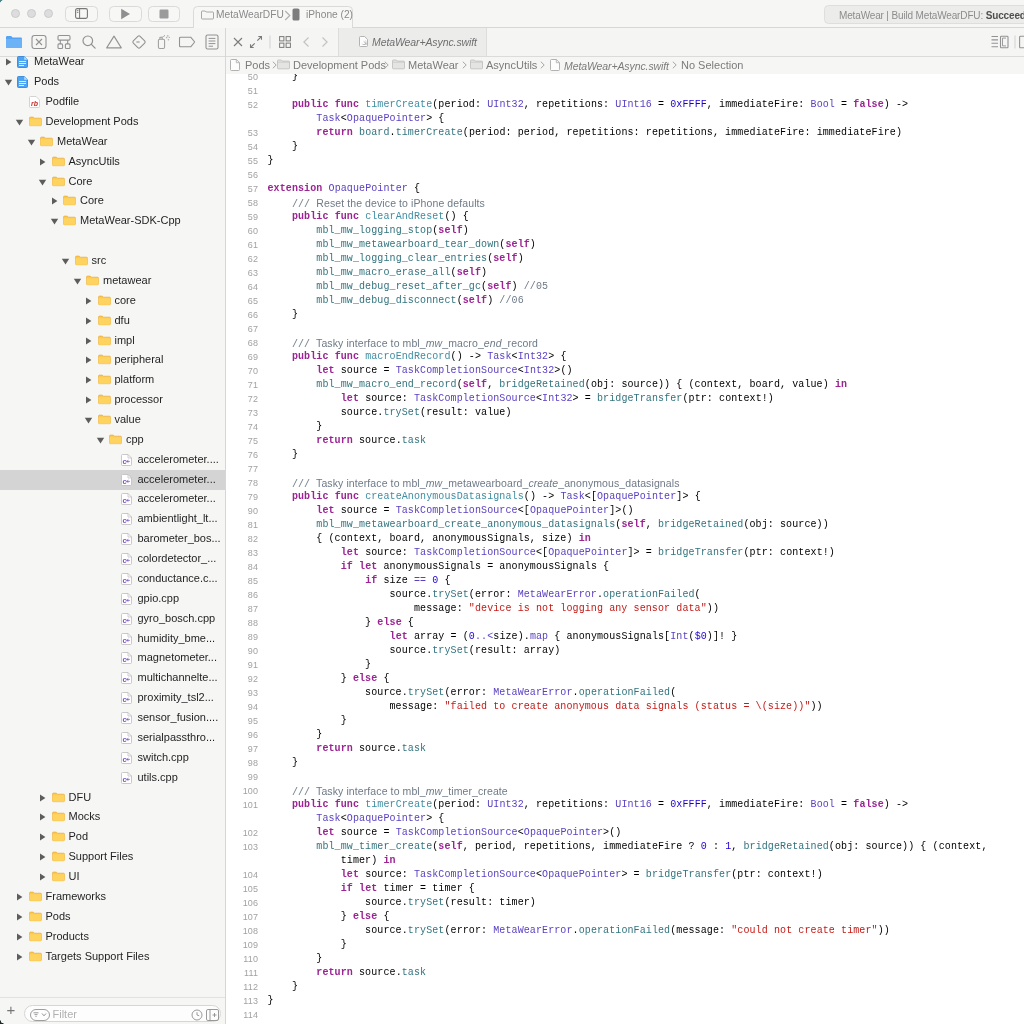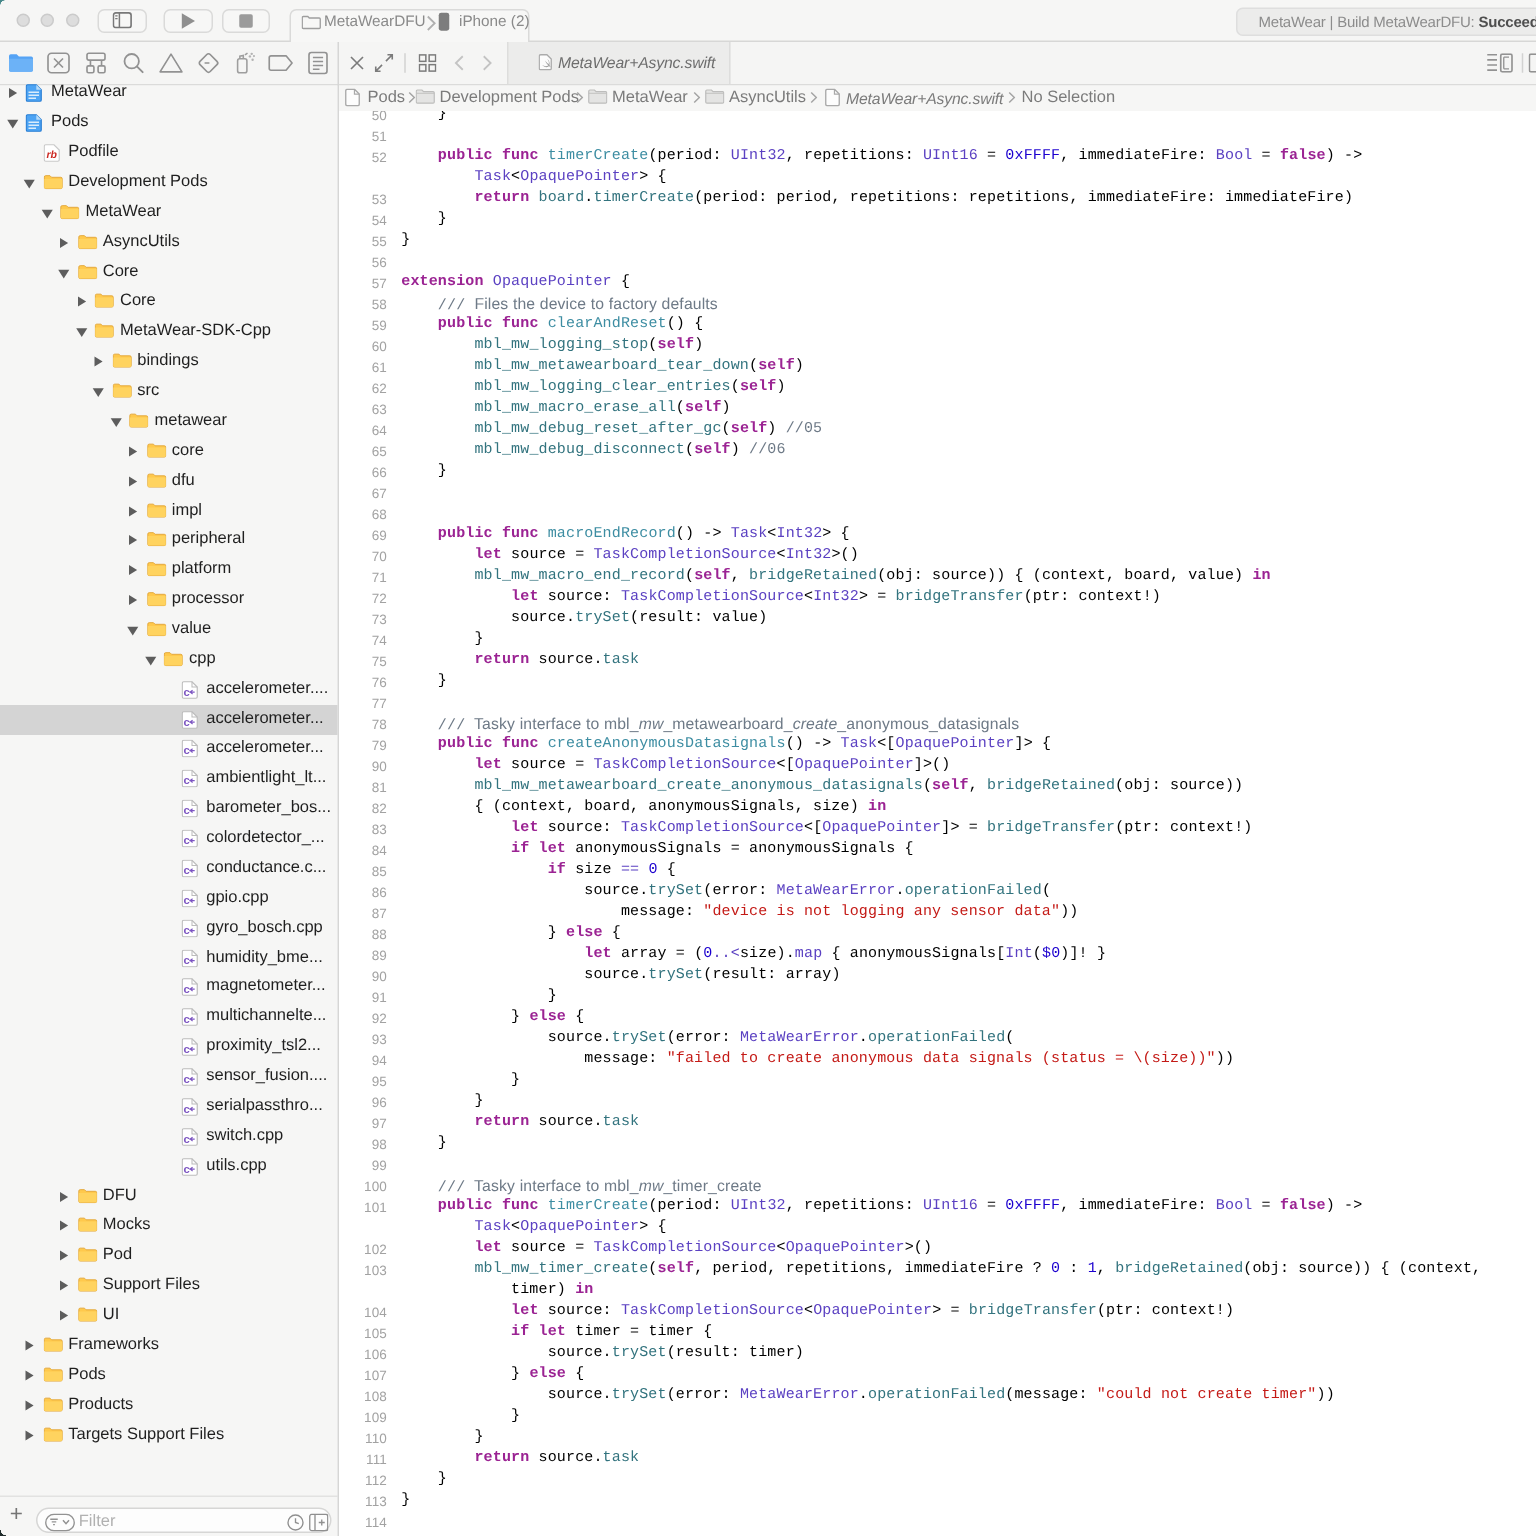--- a/index.html
+++ b/index.html
@@ -326,34 +326,20 @@
           </svg>
         </span>
         <span class="tic" style="left:63.0px">
           <svg width="13" height="11" viewBox="0 0 14 12">
             <path d="M0.5 2.2 Q0.5 1.2 1.5 1.2 L4.6 1.2 L5.8 2.4 L12.5 2.4 Q13.5 2.4 13.5 3.4 L13.5 9.6 Q13.5 10.6 12.5 10.6 L1.5 10.6 Q0.5 10.6 0.5 9.6 Z" fill="#ffc94c" stroke="#e3a83c" stroke-width="0.7"></path>
             <path d="M0.5 3.6 L13.5 3.6 L13.5 9.6 Q13.5 10.6 12.5 10.6 L1.5 10.6 Q0.5 10.6 0.5 9.6 Z" fill="#ffd35f"></path>
           </svg>
         </span>
         <span class="tlb" style="left:80.0px">MetaWear-SDK-Cpp</span>
       </div>
-<div class="trow" style="top:174.1px">
-        <span class="arr" style="left:62.0px">
-          <svg width="7" height="8" viewBox="0 0 7 8">
-            <path d="M1 0.6 L6.4 4 L1 7.4 Z" fill="#5d5d5d"></path>
-          </svg>
-        </span>
-        <span class="tic" style="left:74.5px">
-          <svg width="13" height="11" viewBox="0 0 14 12">
-            <path d="M0.5 2.2 Q0.5 1.2 1.5 1.2 L4.6 1.2 L5.8 2.4 L12.5 2.4 Q13.5 2.4 13.5 3.4 L13.5 9.6 Q13.5 10.6 12.5 10.6 L1.5 10.6 Q0.5 10.6 0.5 9.6 Z" fill="#ffc94c" stroke="#e3a83c" stroke-width="0.7"></path>
-            <path d="M0.5 3.6 L13.5 3.6 L13.5 9.6 Q13.5 10.6 12.5 10.6 L1.5 10.6 Q0.5 10.6 0.5 9.6 Z" fill="#ffd35f"></path>
-          </svg>
-        </span>
-        <span class="tlb" style="left:91.5px">bindings</span>
-      </div>
 <div class="trow" style="top:194.0px">
         <span class="arrd" style="left:61.0px">
           <svg width="9" height="7" viewBox="0 0 9 7">
             <path d="M0.8 0.8 L8.2 0.8 L4.5 6.6 Z" fill="#5d5d5d"></path>
           </svg>
         </span>
         <span class="tic" style="left:74.5px">
           <svg width="13" height="11" viewBox="0 0 14 12">
             <path d="M0.5 2.2 Q0.5 1.2 1.5 1.2 L4.6 1.2 L5.8 2.4 L12.5 2.4 Q13.5 2.4 13.5 3.4 L13.5 9.6 Q13.5 10.6 12.5 10.6 L1.5 10.6 Q0.5 10.6 0.5 9.6 Z" fill="#ffc94c" stroke="#e3a83c" stroke-width="0.7"></path>
             <path d="M0.5 3.6 L13.5 3.6 L13.5 9.6 Q13.5 10.6 12.5 10.6 L1.5 10.6 Q0.5 10.6 0.5 9.6 Z" fill="#ffd35f"></path>
@@ -891,31 +877,31 @@
 <div id="code">
 <div class="row"><span class="ln">50</span><span class="cd">    }</span></div>
 <div class="row"><span class="ln">51</span><span class="cd"></span></div>
 <div class="row"><span class="ln">52</span><span class="cd">    <b class="k">public</b> <b class="k">func</b> <span class="g">timerCreate</span>(period: <span class="t">UInt32</span>, repetitions: <span class="t">UInt16</span> = <span class="n">0xFFFF</span>, immediateFire: <span class="t">Bool</span> = <b class="k">false</b>) -&gt;</span></div>
 <div class="row"><span class="ln"></span><span class="cd">        <span class="t">Task</span>&lt;<span class="t">OpaquePointer</span>&gt; {</span></div>
 <div class="row"><span class="ln">53</span><span class="cd">        <b class="k">return</b> <span class="f">board</span>.<span class="f">timerCreate</span>(period: period, repetitions: repetitions, immediateFire: immediateFire)</span></div>
 <div class="row"><span class="ln">54</span><span class="cd">    }</span></div>
 <div class="row"><span class="ln">55</span><span class="cd">}</span></div>
 <div class="row"><span class="ln">56</span><span class="cd"></span></div>
 <div class="row"><span class="ln">57</span><span class="cd"><b class="k">extension</b> <span class="t">OpaquePointer</span> {</span></div>
-<div class="row"><span class="ln">58</span><span class="cd">    <span class="c">///</span><span class="dc">  Files the device to factory defaults</span></span></div>
+<div class="row"><span class="ln">58</span><span class="cd">    <span class="c">///</span><span class="dc">  Reset the device to iPhone defaults</span></span></div>
 <div class="row"><span class="ln">59</span><span class="cd">    <b class="k">public</b> <b class="k">func</b> <span class="g">clearAndReset</span>() {</span></div>
 <div class="row"><span class="ln">60</span><span class="cd">        <span class="f">mbl_mw_logging_stop</span>(<b class="k">self</b>)</span></div>
 <div class="row"><span class="ln">61</span><span class="cd">        <span class="f">mbl_mw_metawearboard_tear_down</span>(<b class="k">self</b>)</span></div>
 <div class="row"><span class="ln">62</span><span class="cd">        <span class="f">mbl_mw_logging_clear_entries</span>(<b class="k">self</b>)</span></div>
 <div class="row"><span class="ln">63</span><span class="cd">        <span class="f">mbl_mw_macro_erase_all</span>(<b class="k">self</b>)</span></div>
 <div class="row"><span class="ln">64</span><span class="cd">        <span class="f">mbl_mw_debug_reset_after_gc</span>(<b class="k">self</b>) <span class="c">//05</span></span></div>
 <div class="row"><span class="ln">65</span><span class="cd">        <span class="f">mbl_mw_debug_disconnect</span>(<b class="k">self</b>) <span class="c">//06</span></span></div>
 <div class="row"><span class="ln">66</span><span class="cd">    }</span></div>
 <div class="row"><span class="ln">67</span><span class="cd"></span></div>
-<div class="row"><span class="ln">68</span></div>
+<div class="row"><span class="ln">68</span><span class="cd">    <span class="c">///</span><span class="dc">  Tasky interface to mbl_<i>mw</i>_macro_<i>end</i>_record</span></span></div>
 <div class="row"><span class="ln">69</span><span class="cd">    <b class="k">public</b> <b class="k">func</b> <span class="g">macroEndRecord</span>() -&gt; <span class="t">Task</span>&lt;<span class="t">Int32</span>&gt; {</span></div>
 <div class="row"><span class="ln">70</span><span class="cd">        <b class="k">let</b> source = <span class="t">TaskCompletionSource</span>&lt;<span class="t">Int32</span>&gt;()</span></div>
 <div class="row"><span class="ln">71</span><span class="cd">        <span class="f">mbl_mw_macro_end_record</span>(<b class="k">self</b>, <span class="f">bridgeRetained</span>(obj: source)) { (context, board, value) <b class="k">in</b></span></div>
 <div class="row"><span class="ln">72</span><span class="cd">            <b class="k">let</b> source: <span class="t">TaskCompletionSource</span>&lt;<span class="t">Int32</span>&gt; = <span class="f">bridgeTransfer</span>(ptr: context!)</span></div>
 <div class="row"><span class="ln">73</span><span class="cd">            source.<span class="f">trySet</span>(result: value)</span></div>
 <div class="row"><span class="ln">74</span><span class="cd">        }</span></div>
 <div class="row"><span class="ln">75</span><span class="cd">        <b class="k">return</b> source.<span class="f">task</span></span></div>
 <div class="row"><span class="ln">76</span><span class="cd">    }</span></div>
 <div class="row"><span class="ln">77</span><span class="cd"></span></div>
 <div class="row"><span class="ln">78</span><span class="cd">    <span class="c">///</span><span class="dc">  Tasky interface to mbl_<i>mw</i>_metawearboard_<i>create</i>_anonymous_datasignals</span></span></div>

